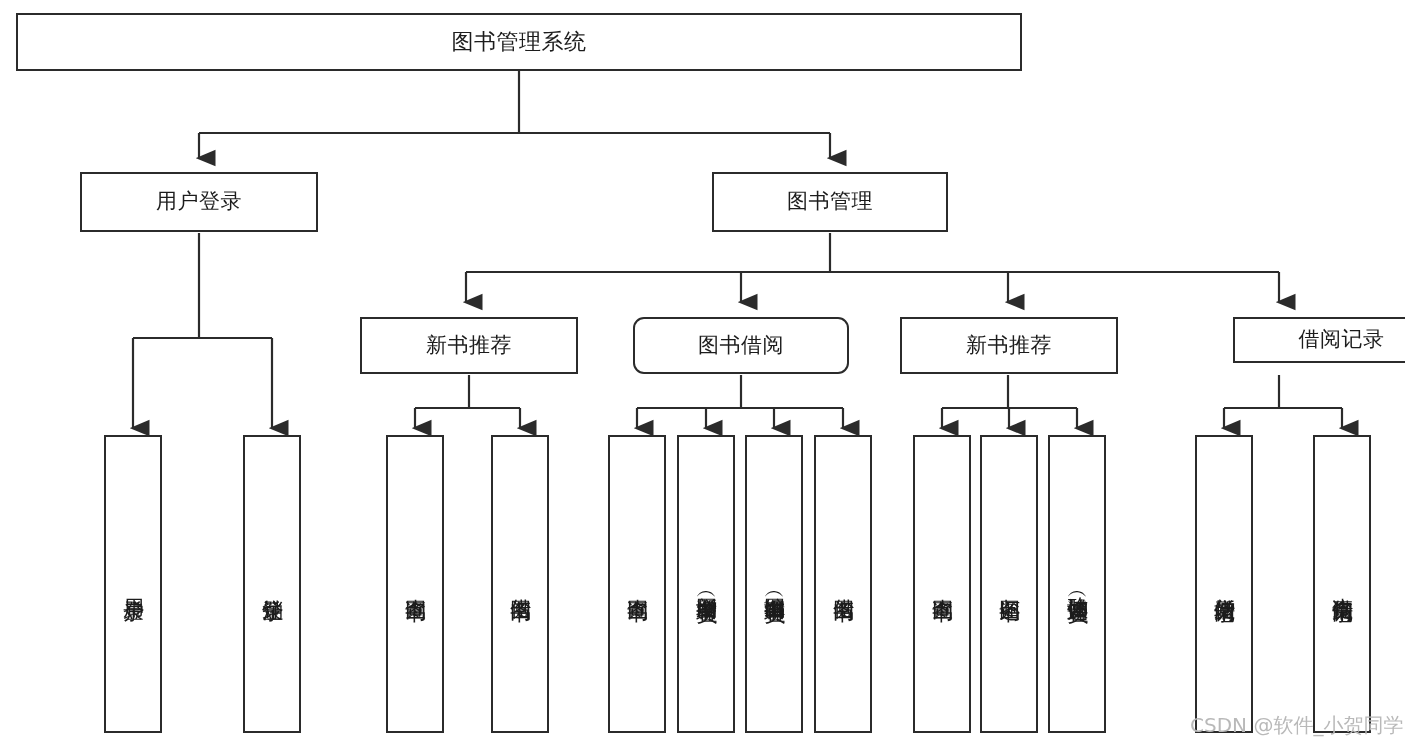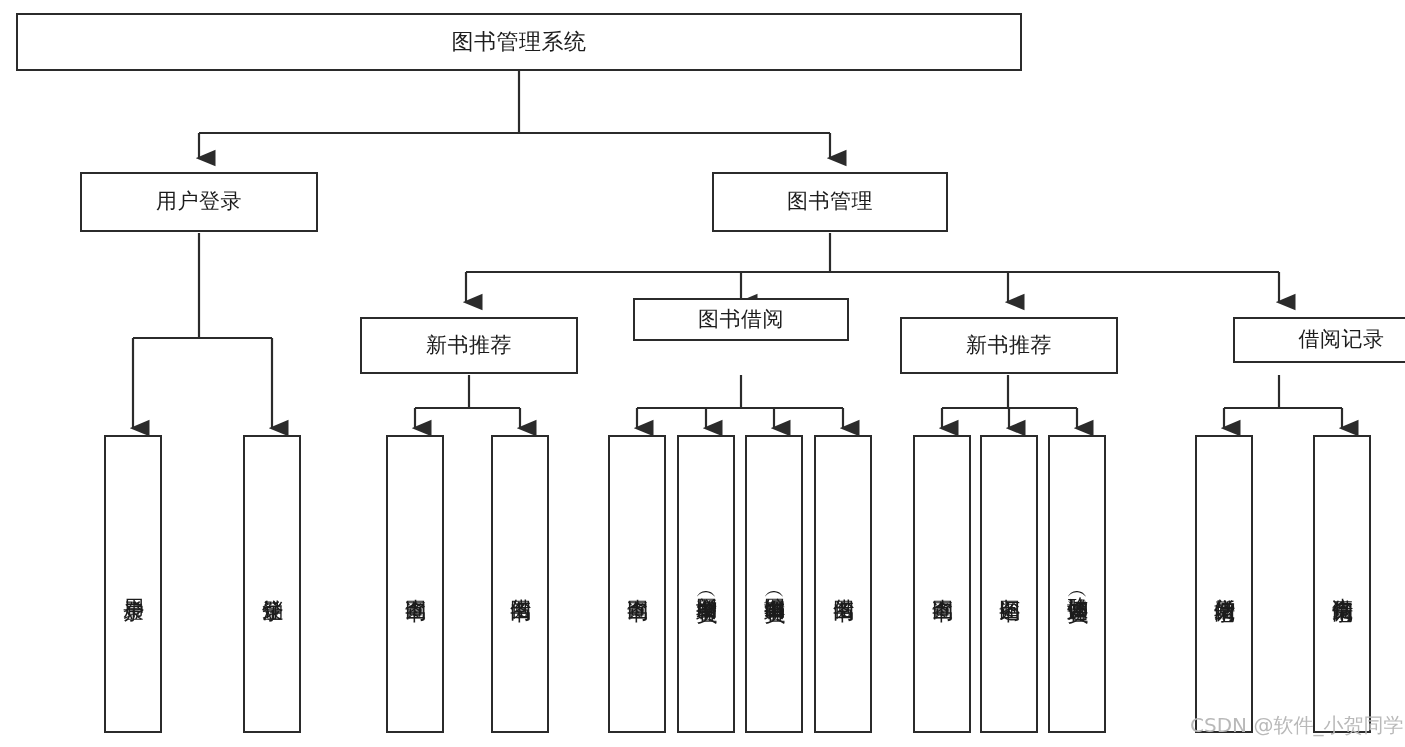--- a/index.html
+++ b/index.html
@@ -123,21 +123,21 @@
   <div class="node" style="left:80px; top:172px; width:238px; height:60px;">
     <span class="label">用户登录</span>
   </div>
   <div class="node" style="left:712px; top:172px; width:236px; height:60px;">
     <span class="label">图书管理</span>
   </div>
 
   <div class="node" style="left:360px; top:317px; width:218px; height:57px;">
     <span class="label">新书推荐</span>
   </div>
-  <div class="node" style="left:633px; top:298px; width:216px; height:43px;">
+  <div class="node" style="left:633px; top:317px; width:216px; height:57px;border-radius:11px;">
     <span class="label">图书借阅</span>
   </div>
   <div class="node" style="left:900px; top:317px; width:218px; height:57px;">
     <span class="label">新书推荐</span>
   </div>
   <div class="node" style="left:1233px; top:317px; width:217px; height:46px;">
     <span class="label">借阅记录</span>
   </div>
 
   <div class="node vertical" style="left:104px; top:435px; width:58px; height:298px;">

